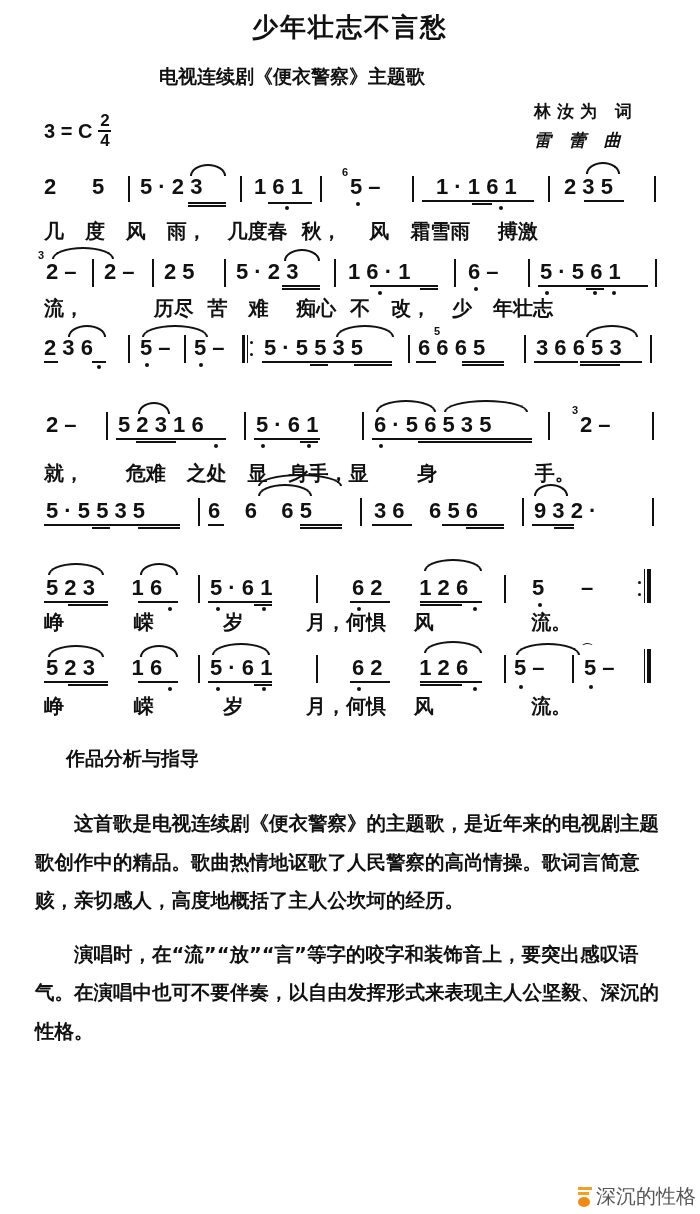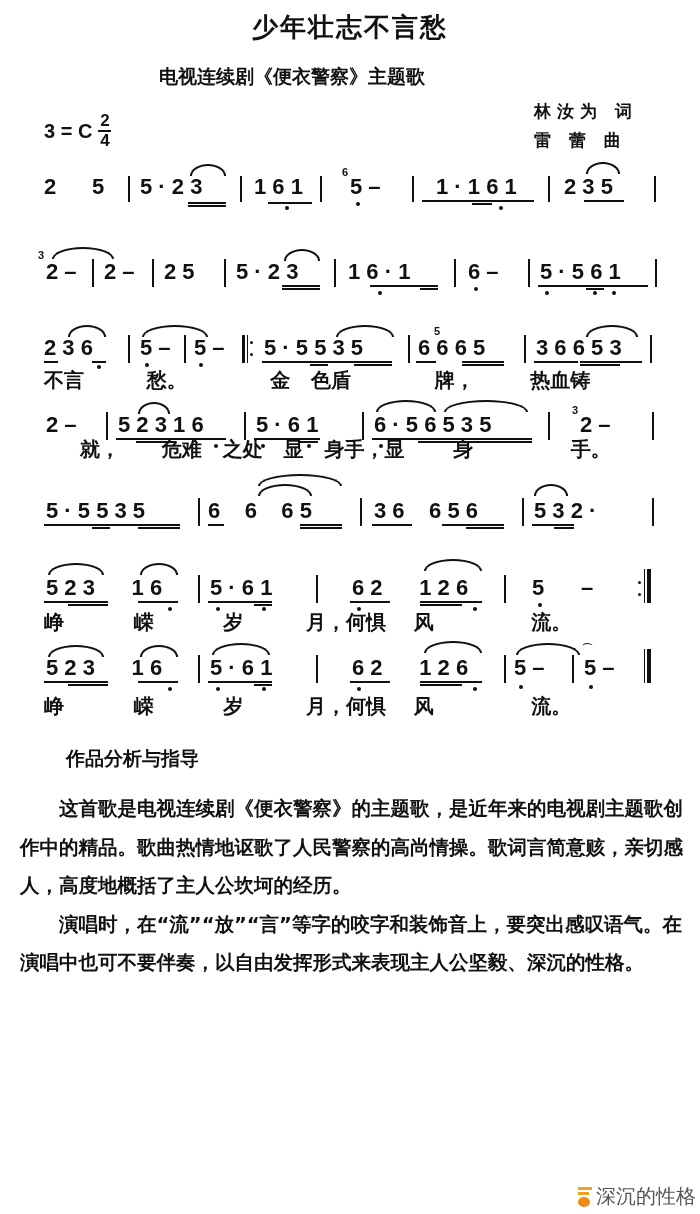--- a/index.html
+++ b/index.html
@@ -15,34 +15,34 @@
   .notes { font-family:"Liberation Sans",sans-serif; font-weight:bold; font-size:22px; white-space:pre; left:0; }
   .lyr { font-size:20px; font-weight:bold; white-space:pre; font-family:"DejaVu Sans",sans-serif; }
   .barline { width:2px; background:#111; }
   .ul { height:2px; background:#111; }
   .slur { border:2px solid #111; border-bottom:none; border-radius:50% 50% 0 0 / 100% 100% 0 0; height:10px; }
   .dot { width:4px; height:4px; border-radius:50%; background:#111; }
   .grace { font-size:11px; font-weight:bold; font-family:"Liberation Sans",sans-serif; }
 
   .heading { left:66px; top:746px; font-size:19px; font-weight:bold; }
   .para { left:20px; width:664px; font-size:19.5px; font-weight:bold; line-height:38.5px; }
-  .para p { margin:0; text-indent:2em; }
+  .para p { margin:15px; text-indent:2em; }
   .watermark { left:578px; top:1183px; display:flex; align-items:center; gap:4px; font-size:20px; color:#555; }
   .logo { width:14px; height:20px; position:relative; }
   .logo .l1 { position:absolute; left:0; top:0; width:14px; height:3px; background:#f2a024; }
   .logo .l2 { position:absolute; left:0; top:5px; width:11px; height:3px; background:#f2a024; }
   .logo .l3 { position:absolute; left:0; bottom:0; width:12px; height:10px; border-radius:50%; background:#f08a12; }
 </style>
 </head>
 <body>
 
 <div class="abs title">少年壮志不言愁</div>
 <div class="abs subtitle">电视连续剧《便衣警察》主题歌</div>
 <div class="abs credit" style="top:100px;">林汝为 词</div>
-<div class="abs credit" style="top:129px;">雷 蕾 曲</div>
+<div class="abs credit" style="top:129px;font-style:italic;">雷 蕾 曲</div>
 <div class="abs key">
   <span>3 = C</span>
   <span class="frac">
     <span>2</span>
     <span class="bar"></span>
     <span>4</span>
   </span>
 </div>
 
 <div class="abs" style="left:0;top:160px;width:700px;height:85px;">
@@ -64,20 +64,21 @@
   <div class="abs barline" style="left:412px;top:16px;height:26px;"></div>
   <div class="abs notes" style="left:436px;top:14px;">1 · 1 6 1</div>
   <div class="abs ul" style="left:422px;top:40px;width:112px;"></div>
   <div class="abs ul" style="left:472px;top:43px;width:20px;"></div>
   <div class="abs dot" style="left:499px;top:46px;"></div>
   <div class="abs barline" style="left:548px;top:16px;height:26px;"></div>
   <div class="abs notes" style="left:564px;top:14px;">2 3 5</div>
   <div class="abs slur" style="left:586px;top:2px;width:30px;"></div>
   <div class="abs ul" style="left:584px;top:40px;width:40px;"></div>
   <div class="abs barline" style="left:654px;top:16px;height:26px;"></div>
+  <div class="abs lyr" style="left:44px;top:58px;">几   度   风   雨，   几度春  秋，    风   霜雪雨    搏激</div>
 </div>
 
 <div class="abs" style="left:0;top:245px;width:700px;height:80px;">
   <div class="abs grace" style="left:38px;top:4px;">3</div>
   <div class="abs slur" style="left:52px;top:2px;width:58px;"></div>
   <div class="abs notes" style="left:46px;top:14px;">2 –</div>
   <div class="abs barline" style="left:92px;top:14px;height:28px;"></div>
   <div class="abs notes" style="left:104px;top:14px;">2 –</div>
   <div class="abs barline" style="left:152px;top:14px;height:28px;"></div>
   <div class="abs notes" style="left:164px;top:14px;">2 5</div>
@@ -95,20 +96,21 @@
   <div class="abs notes" style="left:468px;top:14px;">6 –</div>
   <div class="abs dot" style="left:474px;top:42px;"></div>
   <div class="abs barline" style="left:528px;top:14px;height:28px;"></div>
   <div class="abs notes" style="left:540px;top:14px;">5 · 5 6 1</div>
   <div class="abs ul" style="left:538px;top:40px;width:110px;"></div>
   <div class="abs ul" style="left:586px;top:43px;width:18px;"></div>
   <div class="abs dot" style="left:545px;top:46px;"></div>
   <div class="abs dot" style="left:593px;top:46px;"></div>
   <div class="abs dot" style="left:612px;top:46px;"></div>
   <div class="abs barline" style="left:655px;top:14px;height:28px;"></div>
+  <div class="abs lyr" style="left:44px;top:50px;">流，          历尽  苦   难    痴心  不   改，   少   年壮志</div>
 </div>
 
 <div class="abs" style="left:0;top:325px;width:700px;height:75px;">
   <div class="abs notes" style="left:44px;top:10px;">2 3 6</div>
   <div class="abs slur" style="left:68px;top:0;width:34px;"></div>
   <div class="abs ul" style="left:44px;top:36px;width:14px;"></div>
   <div class="abs ul" style="left:92px;top:36px;width:14px;"></div>
   <div class="abs dot" style="left:97px;top:40px;"></div>
   <div class="abs barline" style="left:128px;top:10px;height:28px;"></div>
   <div class="abs slur" style="left:142px;top:0;width:62px;"></div>
@@ -132,21 +134,20 @@
   <div class="abs ul" style="left:416px;top:36px;width:20px;"></div>
   <div class="abs ul" style="left:462px;top:36px;width:42px;"></div>
   <div class="abs ul" style="left:462px;top:39px;width:42px;"></div>
   <div class="abs barline" style="left:524px;top:10px;height:28px;"></div>
   <div class="abs notes" style="left:536px;top:10px;">3 6 6 5 3</div>
   <div class="abs slur" style="left:586px;top:0;width:48px;"></div>
   <div class="abs ul" style="left:534px;top:36px;width:44px;"></div>
   <div class="abs ul" style="left:580px;top:36px;width:62px;"></div>
   <div class="abs ul" style="left:580px;top:39px;width:40px;"></div>
   <div class="abs barline" style="left:650px;top:10px;height:28px;"></div>
-  <div class="abs lyr" style="left:44px;top:42px;">不言         愁。            金   色盾            牌，        热血铸</div>
 </div>
 
 <div class="abs" style="left:0;top:400px;width:700px;height:72px;">
   <div class="abs notes" style="left:46px;top:12px;">2 –</div>
   <div class="abs barline" style="left:106px;top:12px;height:28px;"></div>
   <div class="abs notes" style="left:118px;top:12px;">5 2 3 1 6</div>
   <div class="abs slur" style="left:138px;top:2px;width:28px;"></div>
   <div class="abs ul" style="left:116px;top:38px;width:110px;"></div>
   <div class="abs ul" style="left:136px;top:41px;width:40px;"></div>
   <div class="abs dot" style="left:214px;top:44px;"></div>
@@ -160,21 +161,21 @@
   <div class="abs slur" style="left:376px;top:0;width:56px;"></div>
   <div class="abs slur" style="left:444px;top:0;width:80px;"></div>
   <div class="abs notes" style="left:374px;top:12px;">6 · 5 6 5 3 5</div>
   <div class="abs ul" style="left:372px;top:38px;width:160px;"></div>
   <div class="abs ul" style="left:418px;top:41px;width:114px;"></div>
   <div class="abs dot" style="left:379px;top:44px;"></div>
   <div class="abs barline" style="left:548px;top:12px;height:28px;"></div>
   <div class="abs grace" style="left:572px;top:4px;">3</div>
   <div class="abs notes" style="left:580px;top:12px;">2 –</div>
   <div class="abs barline" style="left:652px;top:12px;height:28px;"></div>
-  <div class="abs lyr" style="left:44px;top:36px;margin-left:36px;">就，      危难   之处   显   身手，显       身              手。</div>
+  <div class="abs lyr" style="left:44px;top:60px;">就，      危难   之处   显   身手，显       身              手。</div>
 </div>
 
 <div class="abs" style="left:0;top:472px;width:700px;height:85px;">
   <div class="abs notes" style="left:46px;top:26px;">5 · 5 5 3 5</div>
   <div class="abs ul" style="left:44px;top:52px;width:136px;"></div>
   <div class="abs ul" style="left:92px;top:55px;width:18px;"></div>
   <div class="abs ul" style="left:138px;top:55px;width:42px;"></div>
   <div class="abs barline" style="left:198px;top:26px;height:28px;"></div>
   <div class="abs slur" style="left:258px;top:2px;width:80px;"></div>
   <div class="abs slur" style="left:258px;top:12px;width:50px;"></div>
@@ -182,21 +183,21 @@
   <div class="abs ul" style="left:208px;top:52px;width:16px;"></div>
   <div class="abs ul" style="left:300px;top:52px;width:42px;"></div>
   <div class="abs ul" style="left:300px;top:55px;width:42px;"></div>
   <div class="abs barline" style="left:360px;top:26px;height:28px;"></div>
   <div class="abs notes" style="left:374px;top:26px;">3 6    6 5 6</div>
   <div class="abs ul" style="left:372px;top:52px;width:40px;"></div>
   <div class="abs ul" style="left:442px;top:52px;width:62px;"></div>
   <div class="abs ul" style="left:466px;top:55px;width:38px;"></div>
   <div class="abs barline" style="left:522px;top:26px;height:28px;"></div>
   <div class="abs slur" style="left:534px;top:12px;width:30px;"></div>
-  <div class="abs notes" style="left:534px;top:26px;">5 3 2 ·</div>
+  <div class="abs notes" style="left:534px;top:26px;">9 3 2 ·</div>
   <div class="abs ul" style="left:532px;top:52px;width:42px;"></div>
   <div class="abs ul" style="left:554px;top:55px;width:20px;"></div>
   <div class="abs barline" style="left:652px;top:26px;height:28px;"></div>
 </div>
 
 <div class="abs" style="left:0;top:557px;width:700px;height:72px;">
   <div class="abs slur" style="left:48px;top:6px;width:52px;"></div>
   <div class="abs slur" style="left:140px;top:6px;width:34px;"></div>
   <div class="abs notes" style="left:46px;top:18px;">5 2 3      1 6</div>
   <div class="abs ul" style="left:44px;top:44px;width:64px;"></div>

